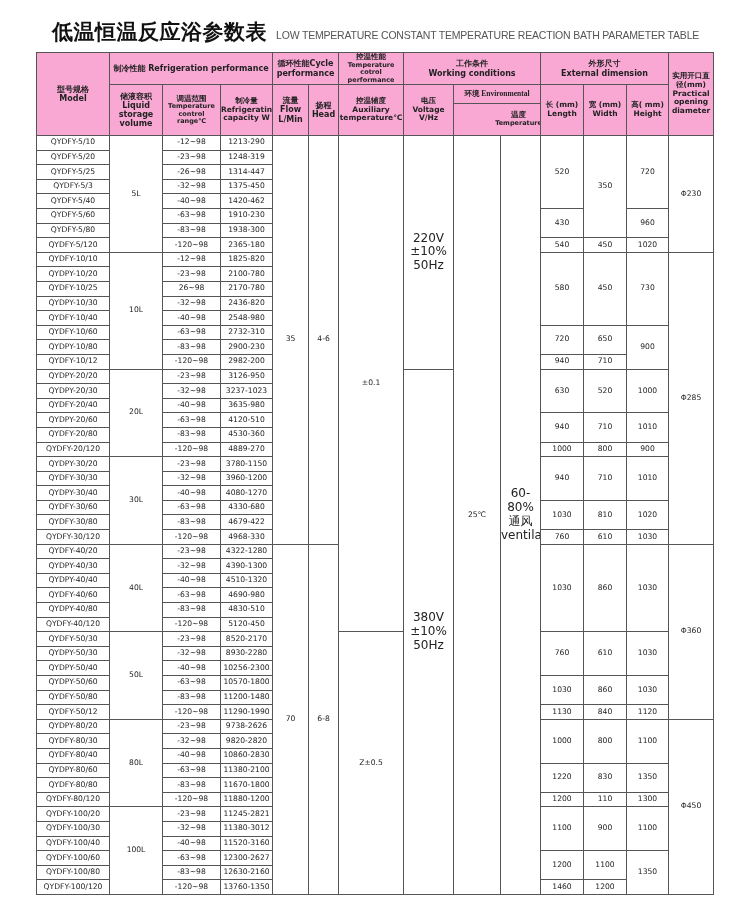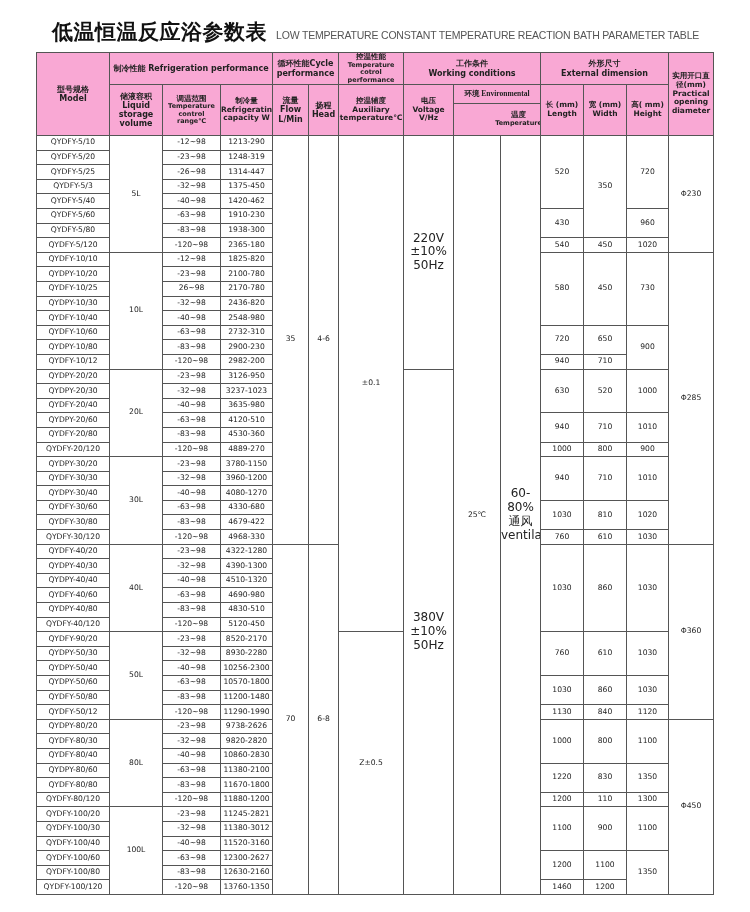--- a/index.html
+++ b/index.html
@@ -356,21 +356,21 @@
         <td>QYDPY-40/80</td>
         <td>-83~98</td>
         <td>4830-510</td>
       </tr>
       <tr>
         <td>QYDFY-40/120</td>
         <td>-120~98</td>
         <td>5120-450</td>
       </tr>
       <tr>
-        <td>QYDFY-90/20</td>
+        <td>QYDFY-50/30</td>
         <td rowspan="6">50L</td>
         <td>-23~98</td>
         <td>8520-2170</td>
         <td rowspan="18">Z±0.5</td>
         <td rowspan="3">760</td>
         <td rowspan="3">610</td>
         <td rowspan="3">1030</td>
       </tr>
       <tr>
         <td>QYDPY-50/30</td>

